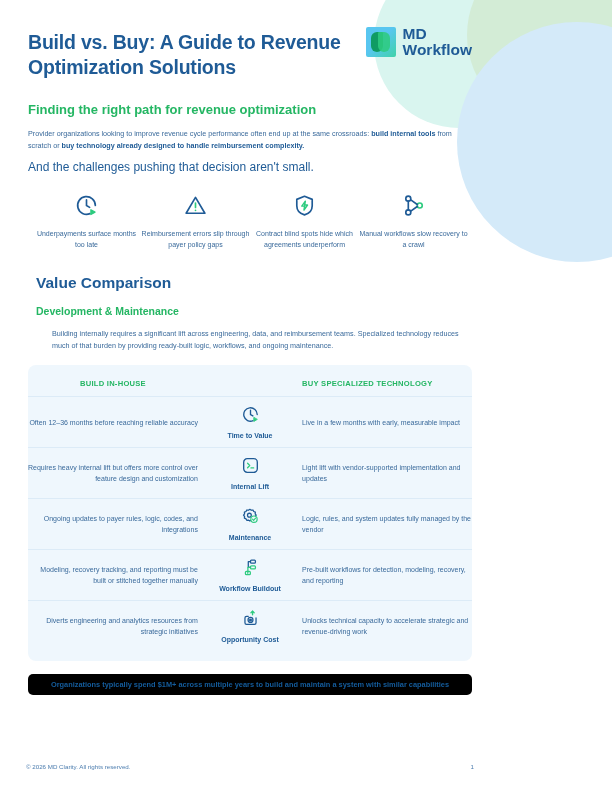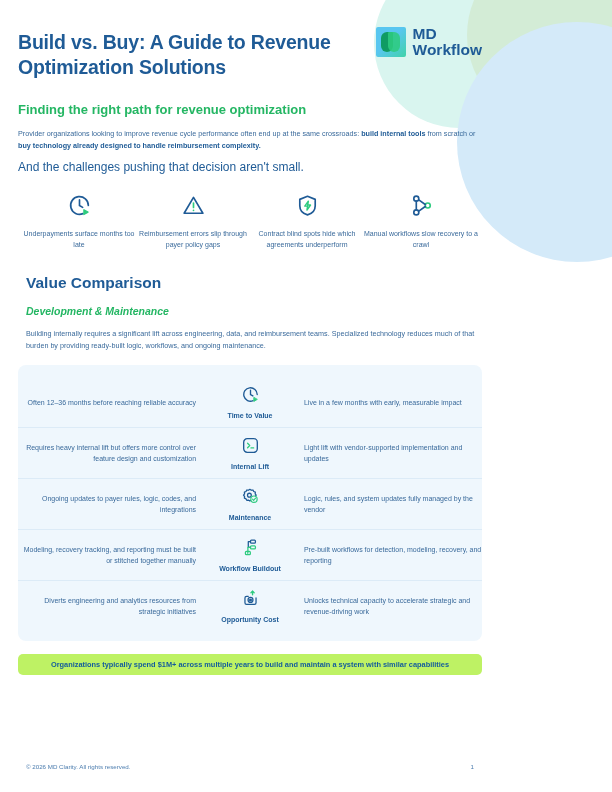--- a/index.html
+++ b/index.html
@@ -43,21 +43,21 @@
   }
   .blob-blue {
     width: 240px; height: 240px;
     top: 22px; right: -85px;
     background: #d4eaf9;
   }
 
   .page {
     position: relative;
     z-index: 2;
-    padding: 0 18px;
+    padding: 0 28px;
     box-sizing: border-box;
     width: 500px;
     height: 792px;
   }
 
   
   .header {
     display: flex;
     align-items: flex-start;
     justify-content: space-between;
@@ -168,27 +168,26 @@
     font-weight: bold;
     color: #1f5b96;
     margin: 24px 0 0 8px;
   }
   h3.sub-section {
     font-size: 10.5px;
     font-weight: bold;
     color: #24b663;
     margin: 13px 0 0 0;
     padding-left: 8px;
-    font-style: italic;
   }
   p.sub-para {
     font-size: 7.2px;
     line-height: 11.5px;
     color: #3a6a9b;
-    margin: 11px 0 0 0;
+    margin: 11px 0 0 16px;
     padding-left: 8px;
     max-width: 550px;
   }
 
   
   .compare-card {
     margin-top: 14px;
     background: #eff7fd;
     border-radius: 8px;
     padding: 12px 0 10px 0;
@@ -233,21 +232,21 @@
   .mid-label {
     font-size: 7px;
     font-weight: bold;
     color: #1f5b96;
     white-space: nowrap;
   }
 
   
   .banner {
     margin-top: 13px;
-    background: #bef264;
+    background: #000000;
     border-radius: 5px;
     text-align: center;
     padding: 6px 8px;
     font-size: 7.4px;
     font-weight: bold;
     color: #145c9c;
   }
   p.closing {
     font-size: 7.2px;
     line-height: 11.5px;
@@ -353,20 +352,29 @@
 
   </div>
 
 
   <h2 class="section-title">Value Comparison</h2>
   <h3 class="sub-section">Development &amp; Maintenance</h3>
   <p class="sub-para">Building internally requires a significant lift across engineering, data, and reimbursement teams. Specialized technology reduces much of that burden by providing ready-built logic, workflows, and ongoing maintenance.</p>
 
   <div class="compare-card">
 
+    <div class="compare-head">
+      <div class="col-left">
+        <div class="head-label head-left-label">BUILD IN-HOUSE</div>
+      </div>
+      <div class="col-mid"></div>
+      <div class="col-right">
+        <div class="head-label head-right-label">BUY SPECIALIZED TECHNOLOGY</div>
+      </div>
+    </div>
 
     <div class="compare-row">
       <div class="col-left">
         <div class="cell-text">Often 12–36 months before reaching reliable accuracy</div>
       </div>
       <div class="col-mid">
         <div class="mid-cell">
           <span>
             <svg width="19" height="19" viewBox="0 0 24 24" fill="none" stroke="#1f5b96" stroke-width="1.7" stroke-linecap="round">
               <path d="M20.5 12a8.5 8.5 0 1 0-5.2 7.8"></path>

